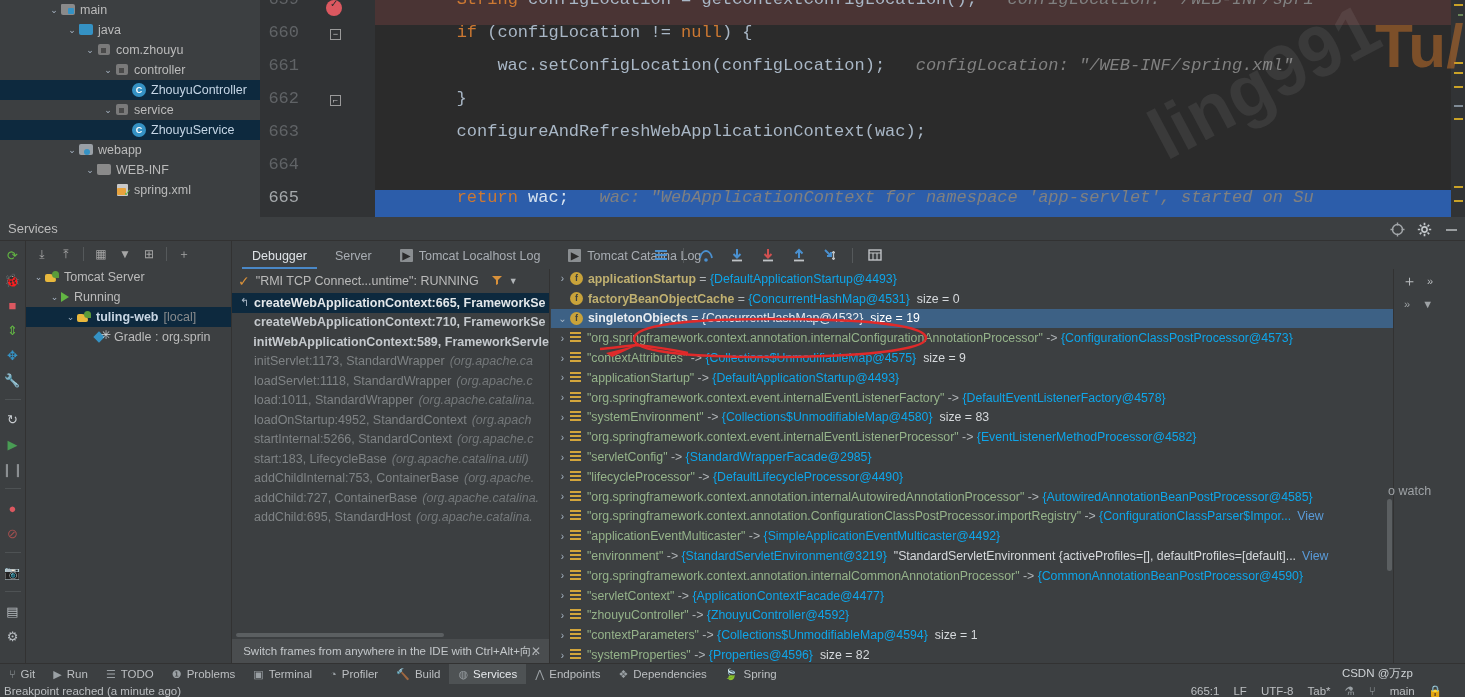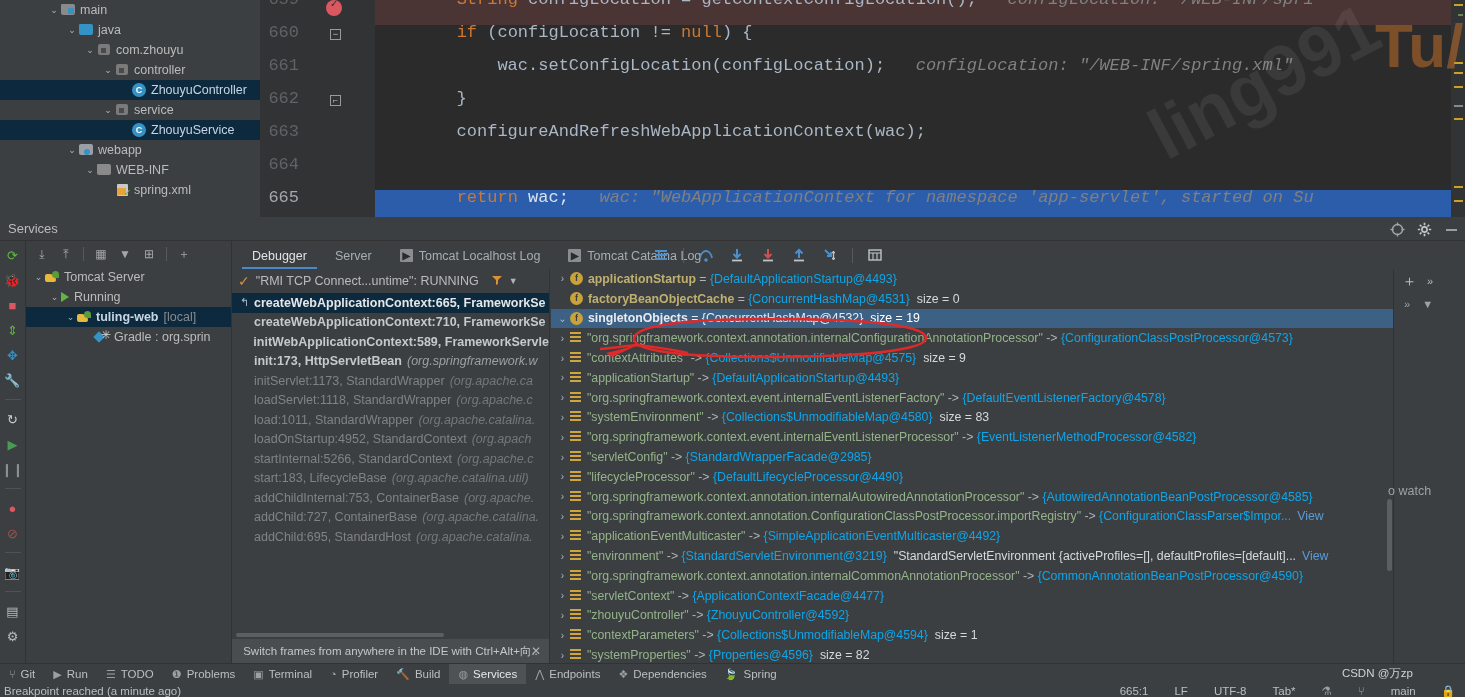--- a/index.html
+++ b/index.html
@@ -150,21 +150,21 @@
 
   
   #toolbar-bottom{ position:absolute; left:0; top:663px; width:1465px; height:21px;
                    background:#3c3f41; display:flex; align-items:center; gap:0; border-top:1px solid #323232;}
   .bbi{ display:flex; align-items:center; gap:5px; padding:0 9px; height:21px; font-size:11.5px; color:#bcbfc2;}
   .bbi.active{ background:#4e5254; color:#e6e9ec; }
   .bbi .g{ font-size:11px; color:#9aa0a4;}
   #statusbar{ position:absolute; left:0; top:684px; width:1465px; height:13px; background:#3c3f41;
               display:flex; align-items:center; font-size:11.5px; color:#bcbfc2; }
   #statusbar .left{ padding-left:4px;}
-  #statusbar .right{ position:absolute; right:9px; display:flex; gap:26px; align-items:center;}
+  #statusbar .right{ position:absolute; right:22px; display:flex; gap:14px; align-items:center;}
   #csdn{ position:absolute; right:52px; top:666px; font-size:11.5px; color:#cfd3d6;}
 </style>
 </head>
 <body>
 
 <div id="top">
 
   <div id="project-tree">
       <div class="ptrow" style="padding-left: 48px;">
         <span class="arw">⌄</span>
@@ -440,25 +440,20 @@
             <div class="frow">
               <span class="fret"></span>
               <span class="fm" style="font-weight: bold;">createWebApplicationContext:710, FrameworkSe</span>
             </div>
             <div class="frow">
               <span class="fret"></span>
               <span class="fm" style="font-weight: bold;">initWebApplicationContext:589, FrameworkServle</span>
             </div>
             <div class="frow">
               <span class="fret"></span>
-              <span class="fm" style="font-weight: bold;">init:173, HttpServletBean</span>
-              <span class="fpk" style="margin-left: 5px;">(org.springframework.w</span>
-            </div>
-            <div class="frow">
-              <span class="fret"></span>
               <span class="fm dim" style="font-weight: normal;">initServlet:1173, StandardWrapper</span>
               <span class="fpk dim" style="margin-left: 5px;">(org.apache.ca</span>
             </div>
             <div class="frow">
               <span class="fret"></span>
               <span class="fm dim" style="font-weight: normal;">loadServlet:1118, StandardWrapper</span>
               <span class="fpk dim" style="margin-left: 5px;">(org.apache.c</span>
             </div>
             <div class="frow">
               <span class="fret"></span>

